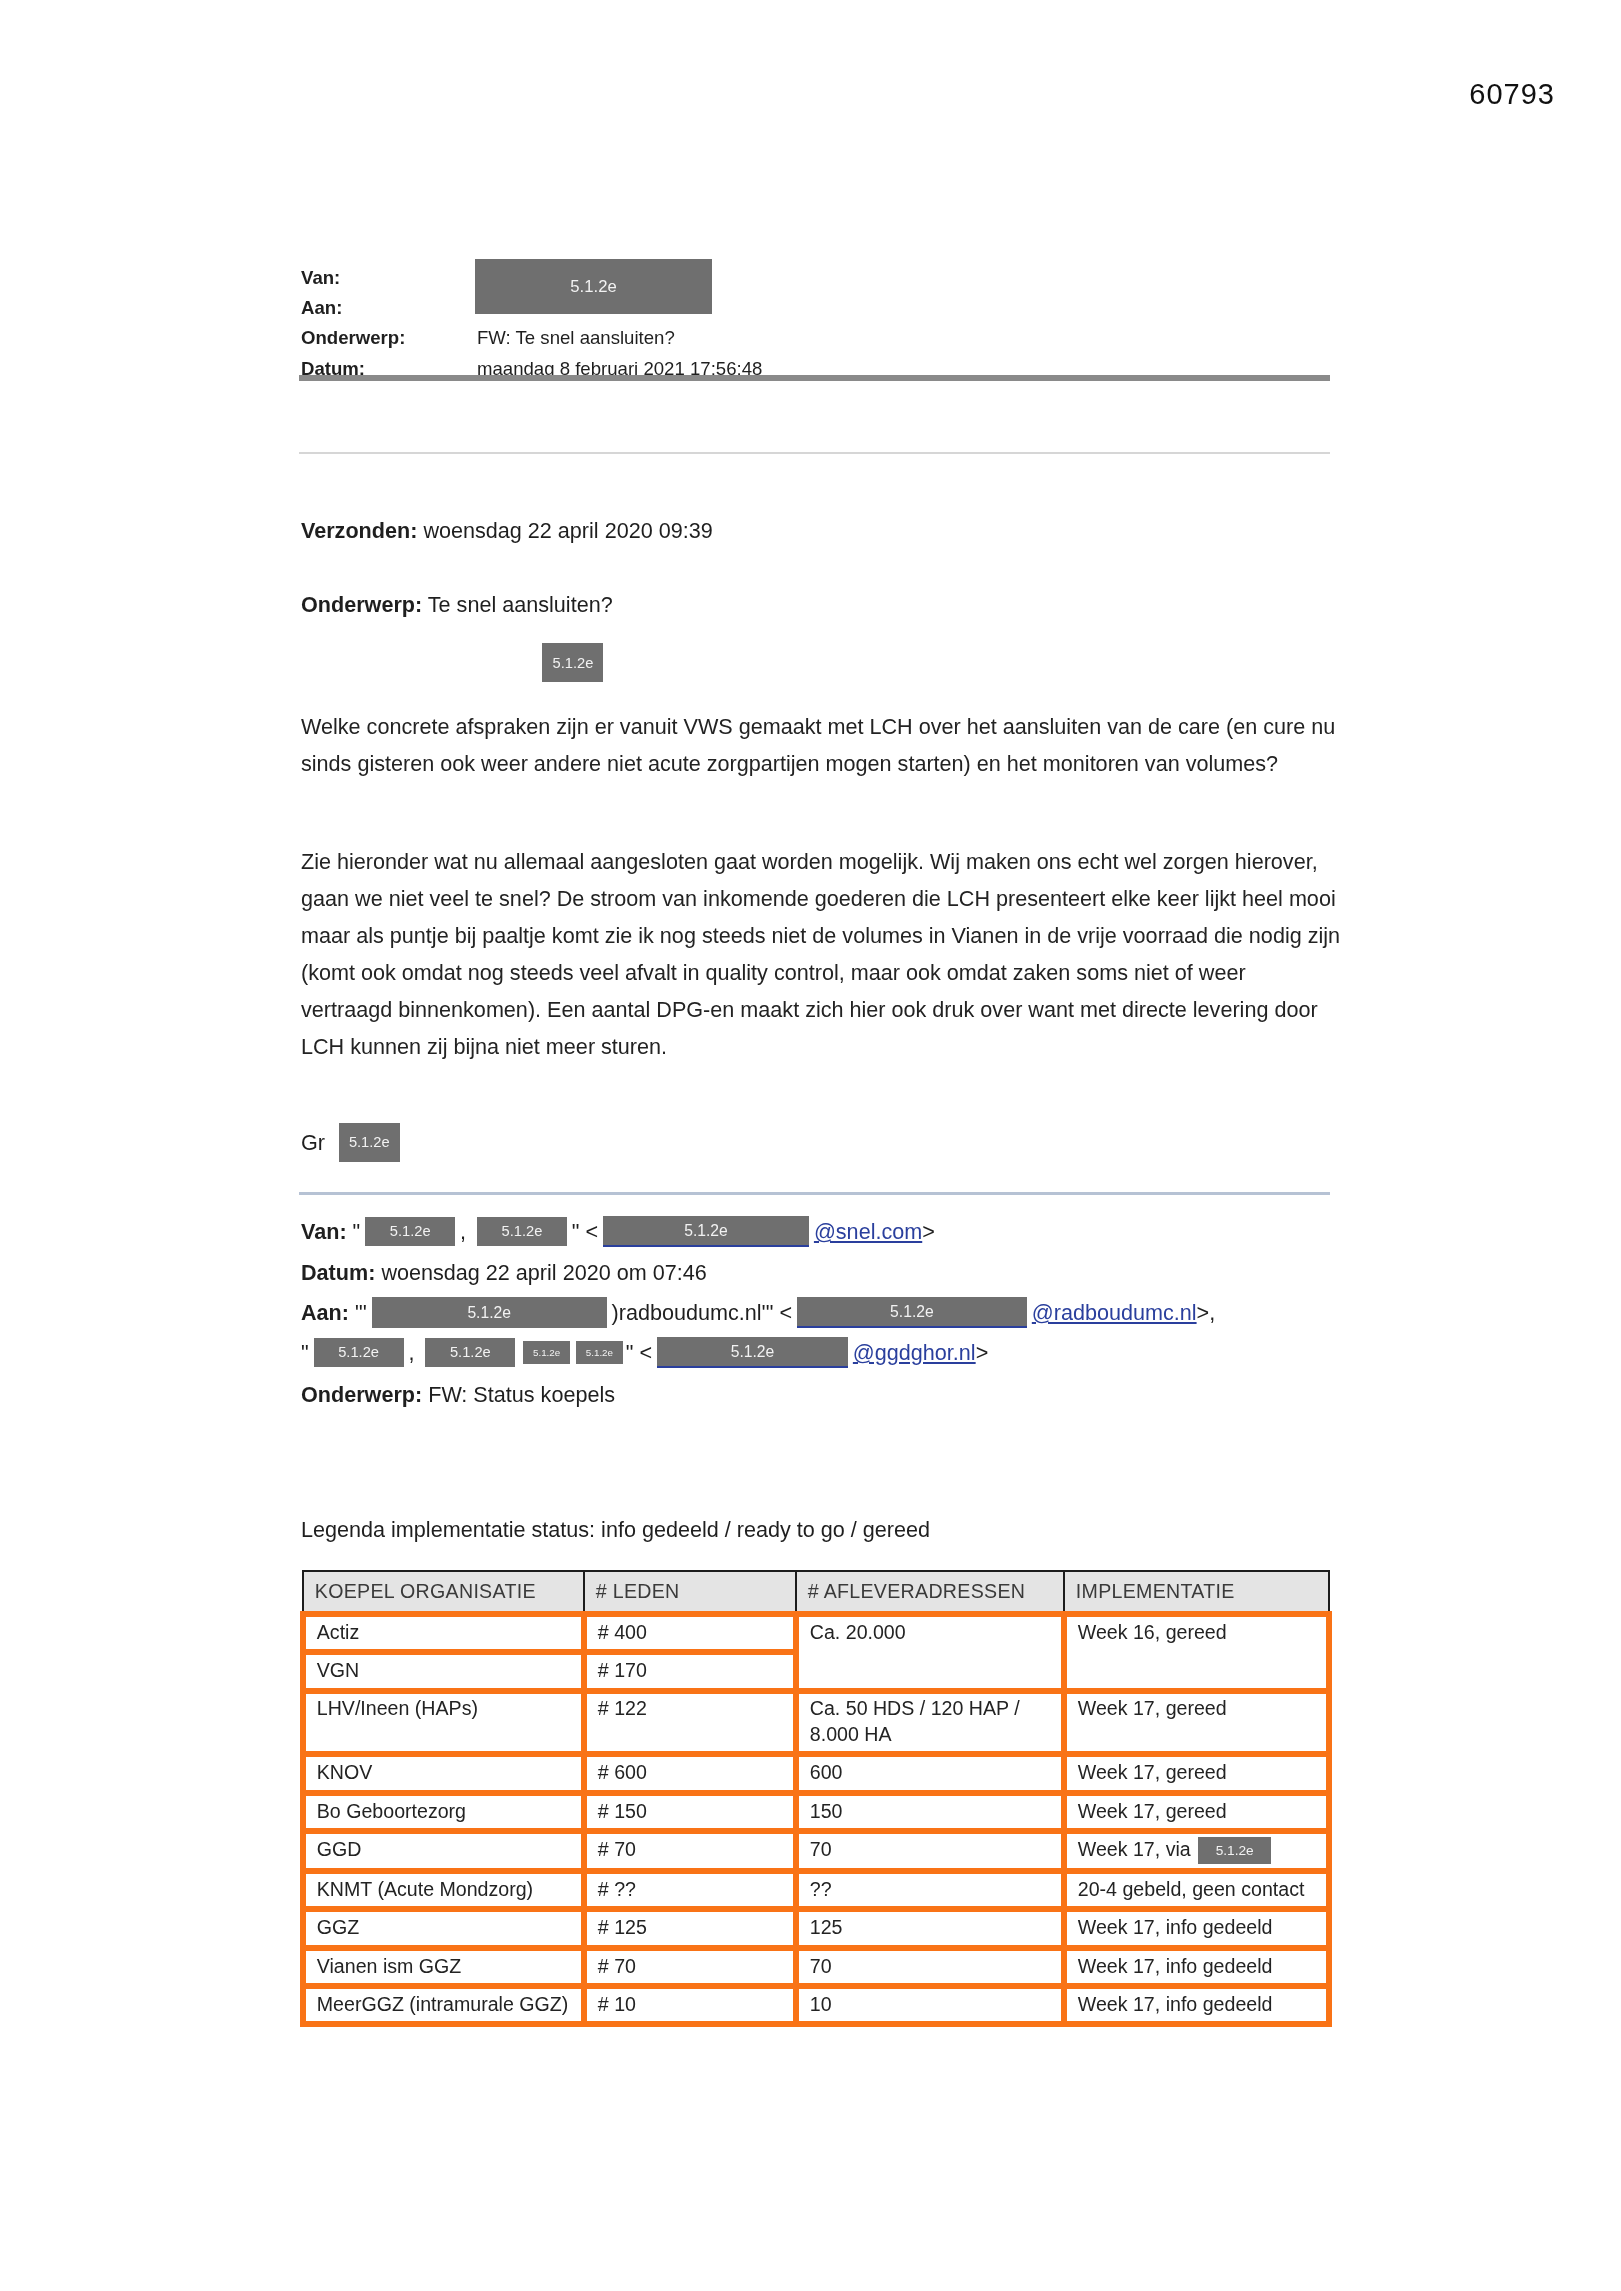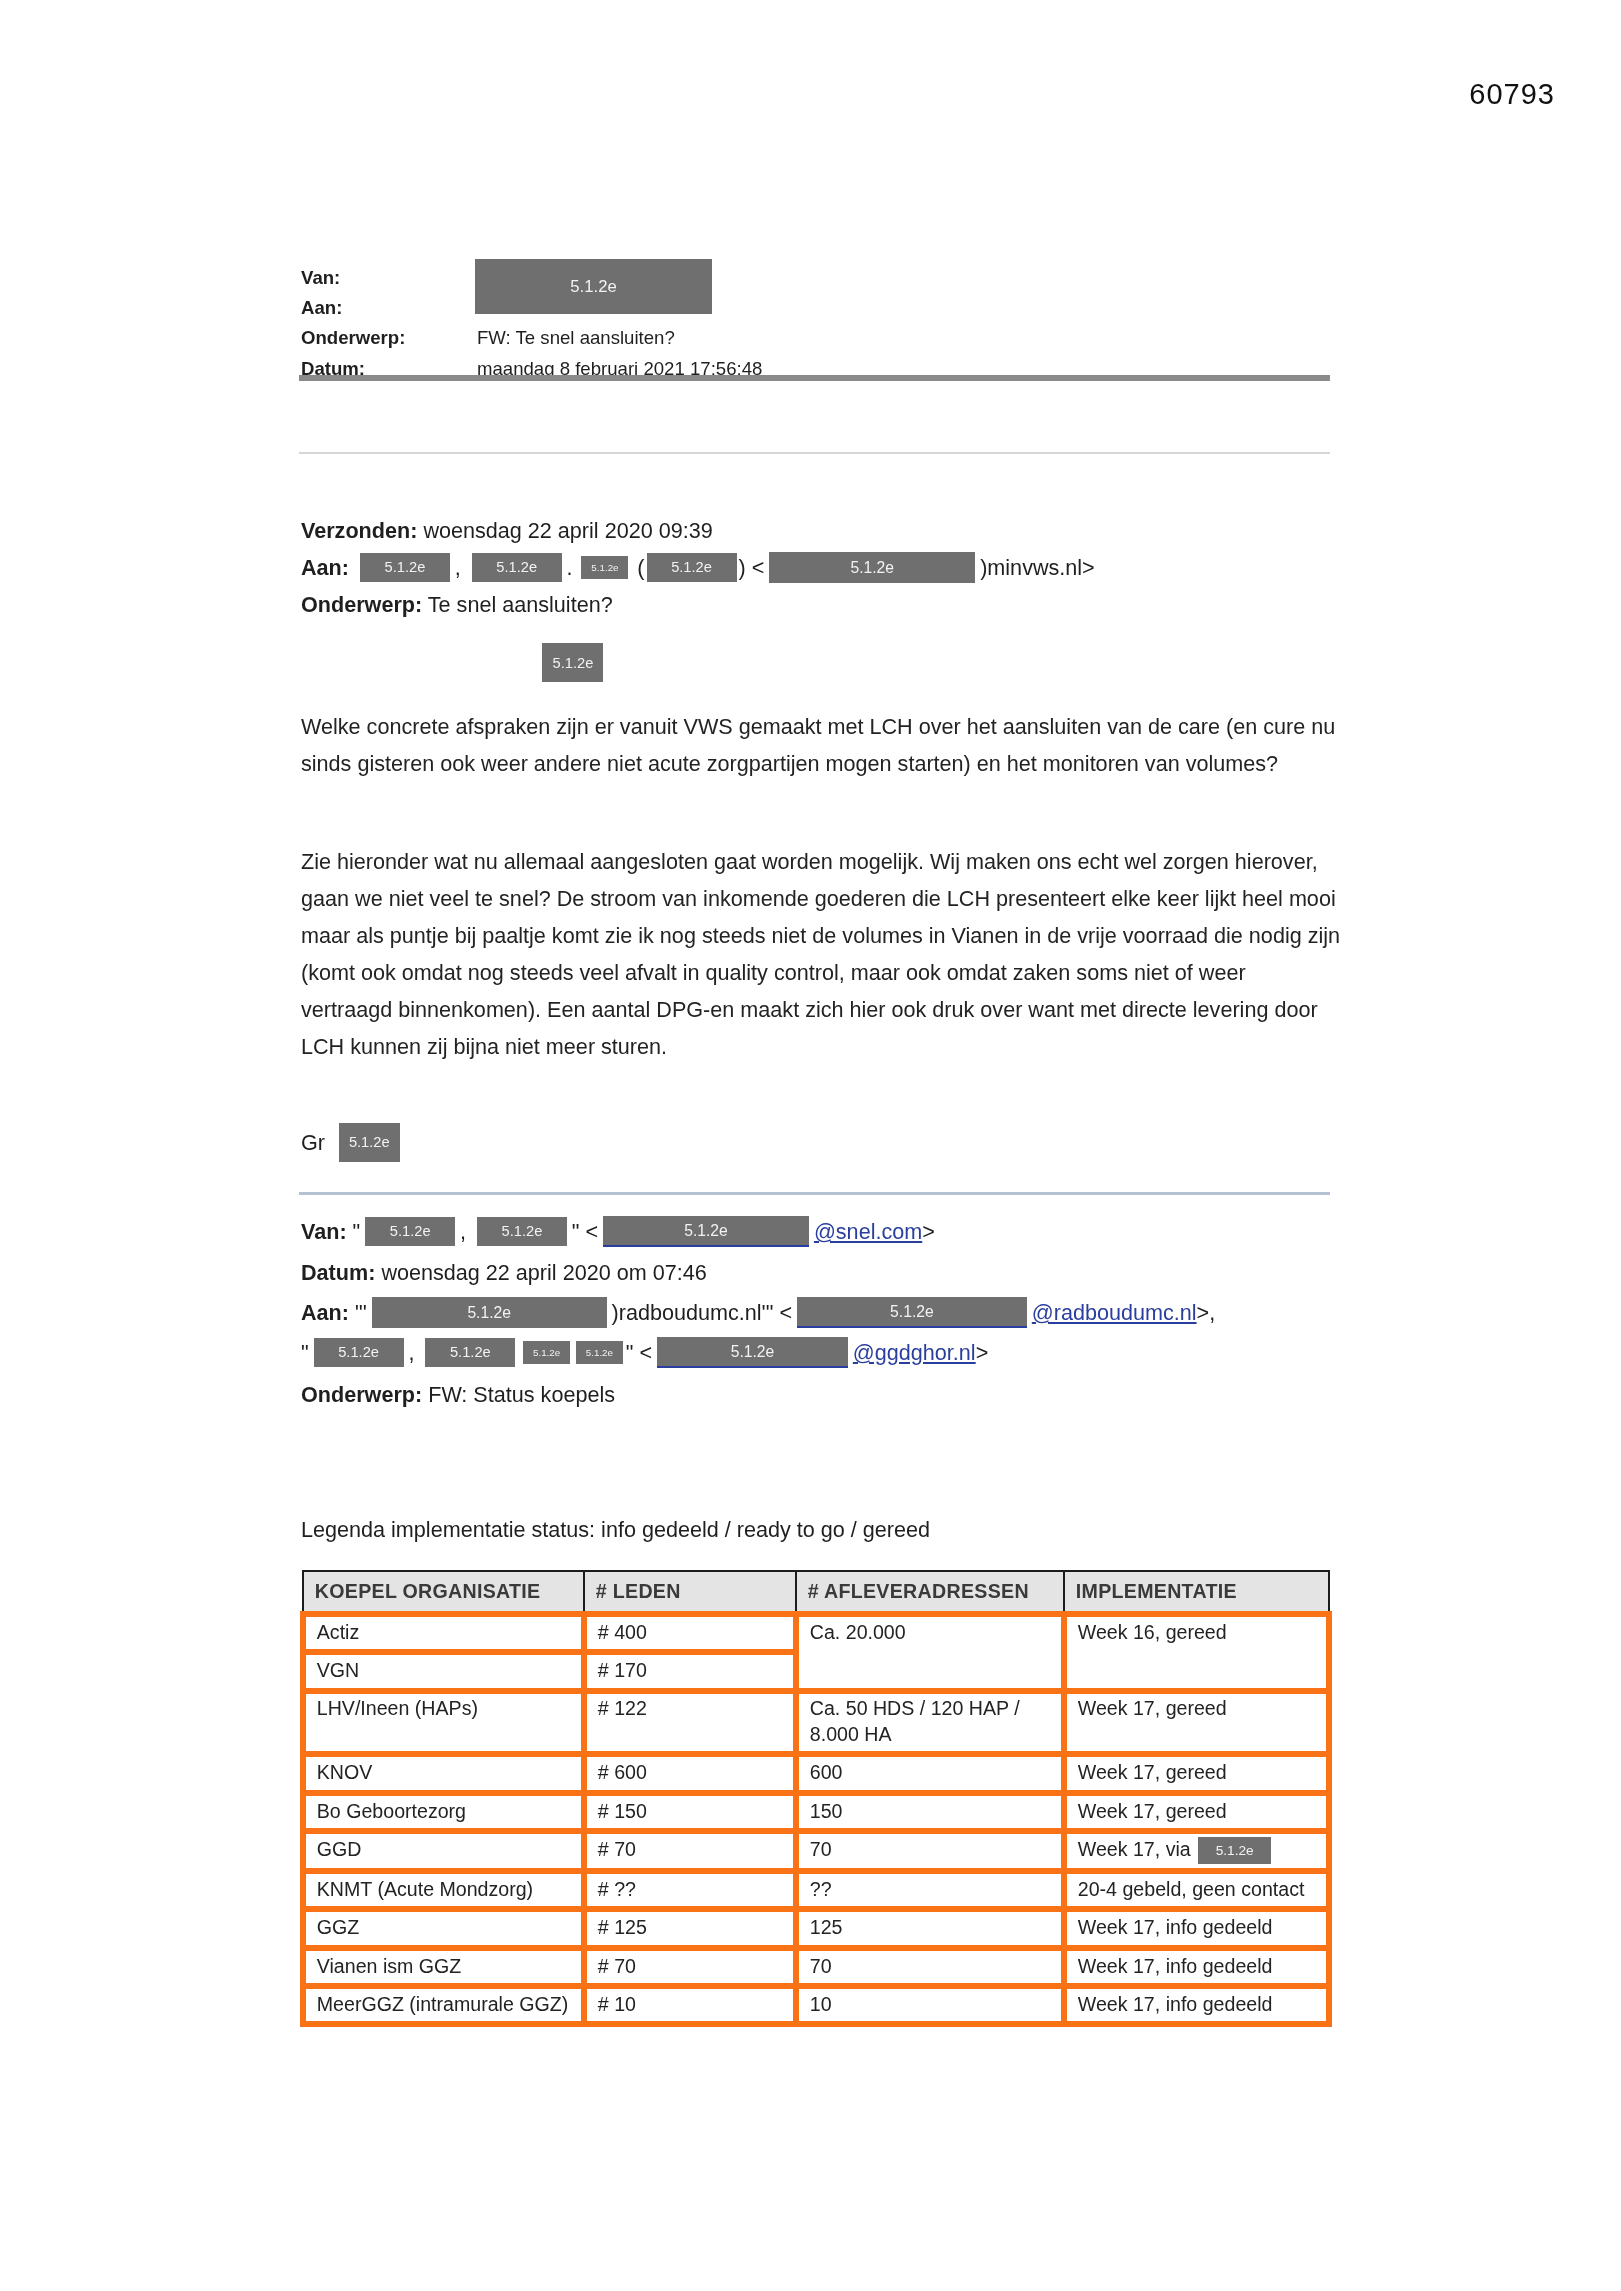--- a/index.html
+++ b/index.html
@@ -31,21 +31,21 @@
   .redact.on-link{border-bottom:2.9px solid var(--link);}
   .lnk{color:var(--link);text-decoration:underline;cursor:pointer;}
   .rule{position:absolute;left:299px;width:1031px;}
   .hdr1-label{font-weight:bold;font-size:18.6px;}
   .hdr1-val{font-size:18.6px;}
   table#koepel{
     position:absolute;left:300px;top:1570px;border-collapse:collapse;
     font-size:19.6px;color:#232323;table-layout:fixed;
   }
   #koepel th{
-    background:#e4e4e4;border:2px solid #1c1c1c;font-weight:bold;
+    background:#e4e4e4;border:2px solid #1c1c1c;font-weight:normal;
     text-align:left;padding:7.8px 10.8px;font-size:19.6px;color:#3a3a3a;height:43px;
     letter-spacing:0.3px;
   }
   #koepel td{
     border:6px solid #f97316;text-align:left;vertical-align:top;
     padding:2.9px 10.8px 3.9px 10.8px;height:31px;line-height:25.5px;
   }
   #pagenum{right:66px;top:78px;font-size:29px;letter-spacing:1px;color:#111;}
 </style>
 </head>
@@ -65,27 +65,20 @@
   <div class="abs hdr1-val" style="left:477px;top:327px;">FW: Te snel aansluiten?</div>
   <div class="abs hdr1-val" style="left:477px;top:358px;">maandag 8 februari 2021 17:56:48</div>
 
   <div class="rule" style="top:375px;height:5.9px;background:#8a8a8a;"></div>
   <div class="rule" style="top:452px;height:2px;background:#d6d6d6;"></div>
 
   
   <div class="line" style="top:514px;">
     <span class="b">Verzonden:</span>
     <span>woensdag 22 april 2020 09:39</span>
-  </div>
-  <div class="line" style="top:551px;">
-    <span class="b">Aan:</span>
-    <span class="redact">5.1.2e</span><span>,</span>
-    <span class="redact">5.1.2e</span><span>.</span>
-    <span class="redact sm">5.1.2e</span>
-    <span>(</span><span class="redact" style="margin:0 2px;">5.1.2e</span><span>) &lt;</span><span class="redact wide">5.1.2e</span><span>)minvws.nl&gt;</span>
   </div>
   <div class="line" style="top:588px;">
     <span class="b">Onderwerp:</span>
     <span>Te snel aansluiten?</span>
   </div>
 
   
   <span class="redact tag abs" style="left:301px;top:635px;">5.1.2e</span>
 
   

